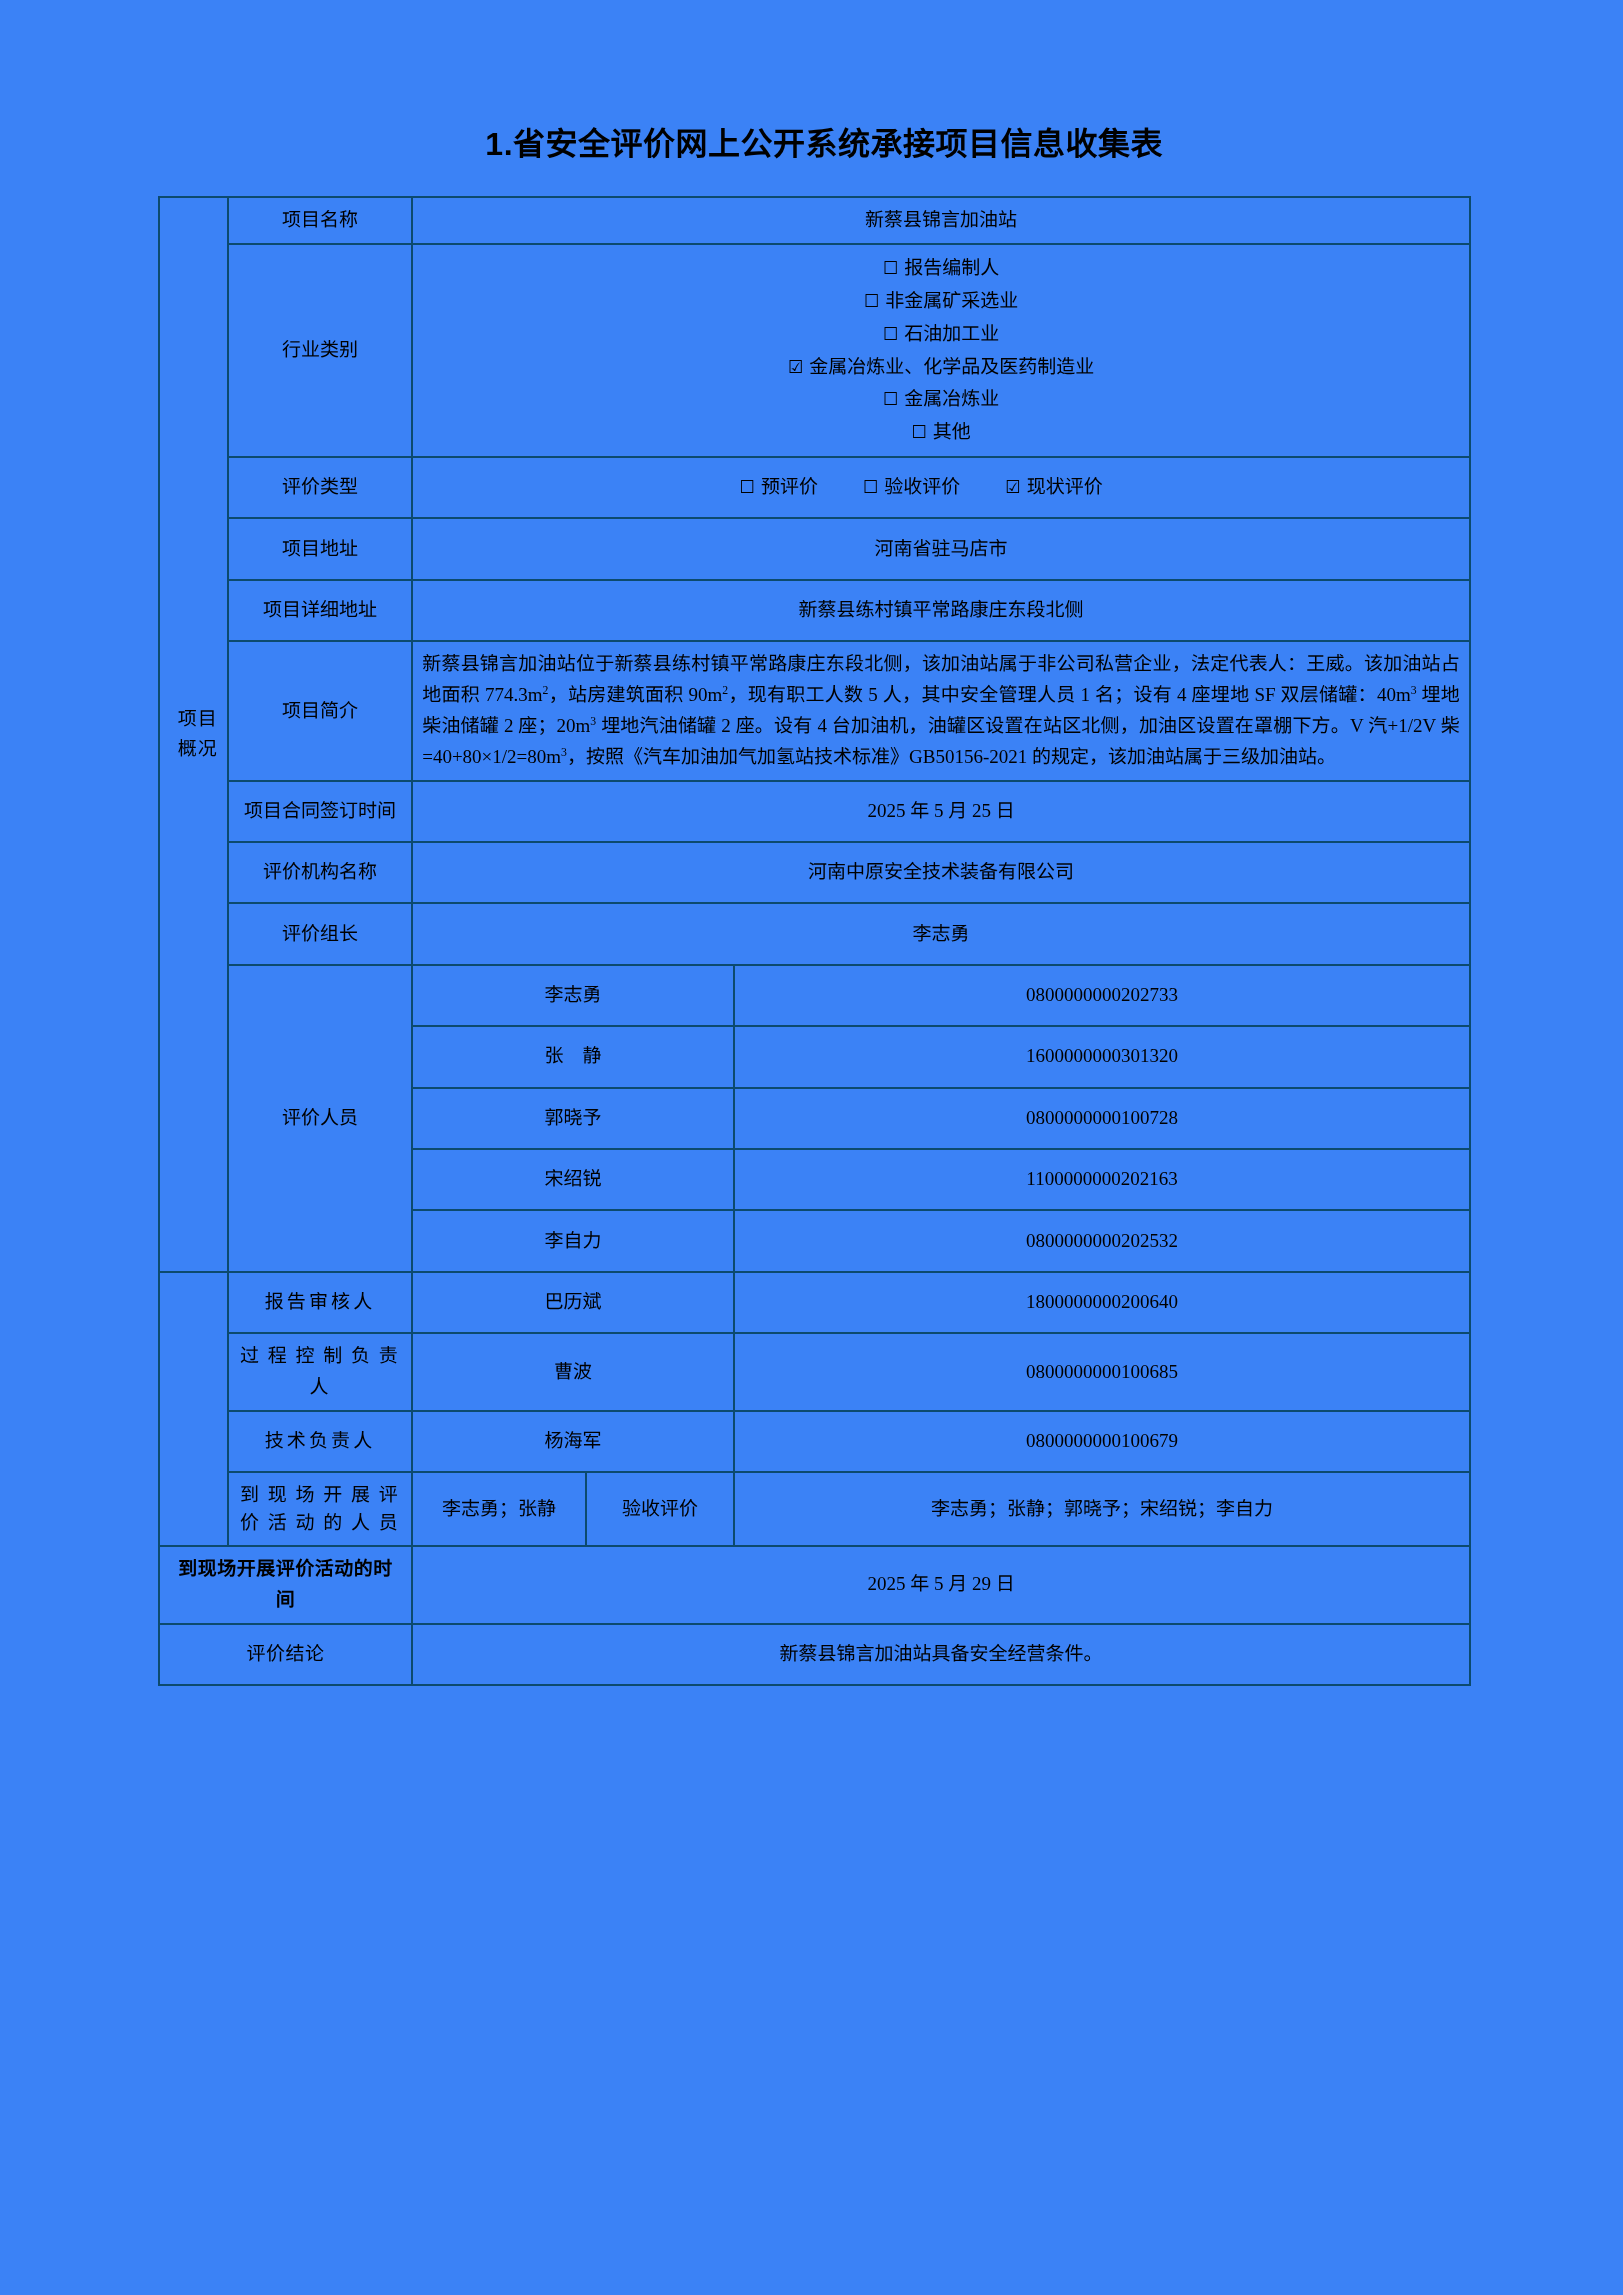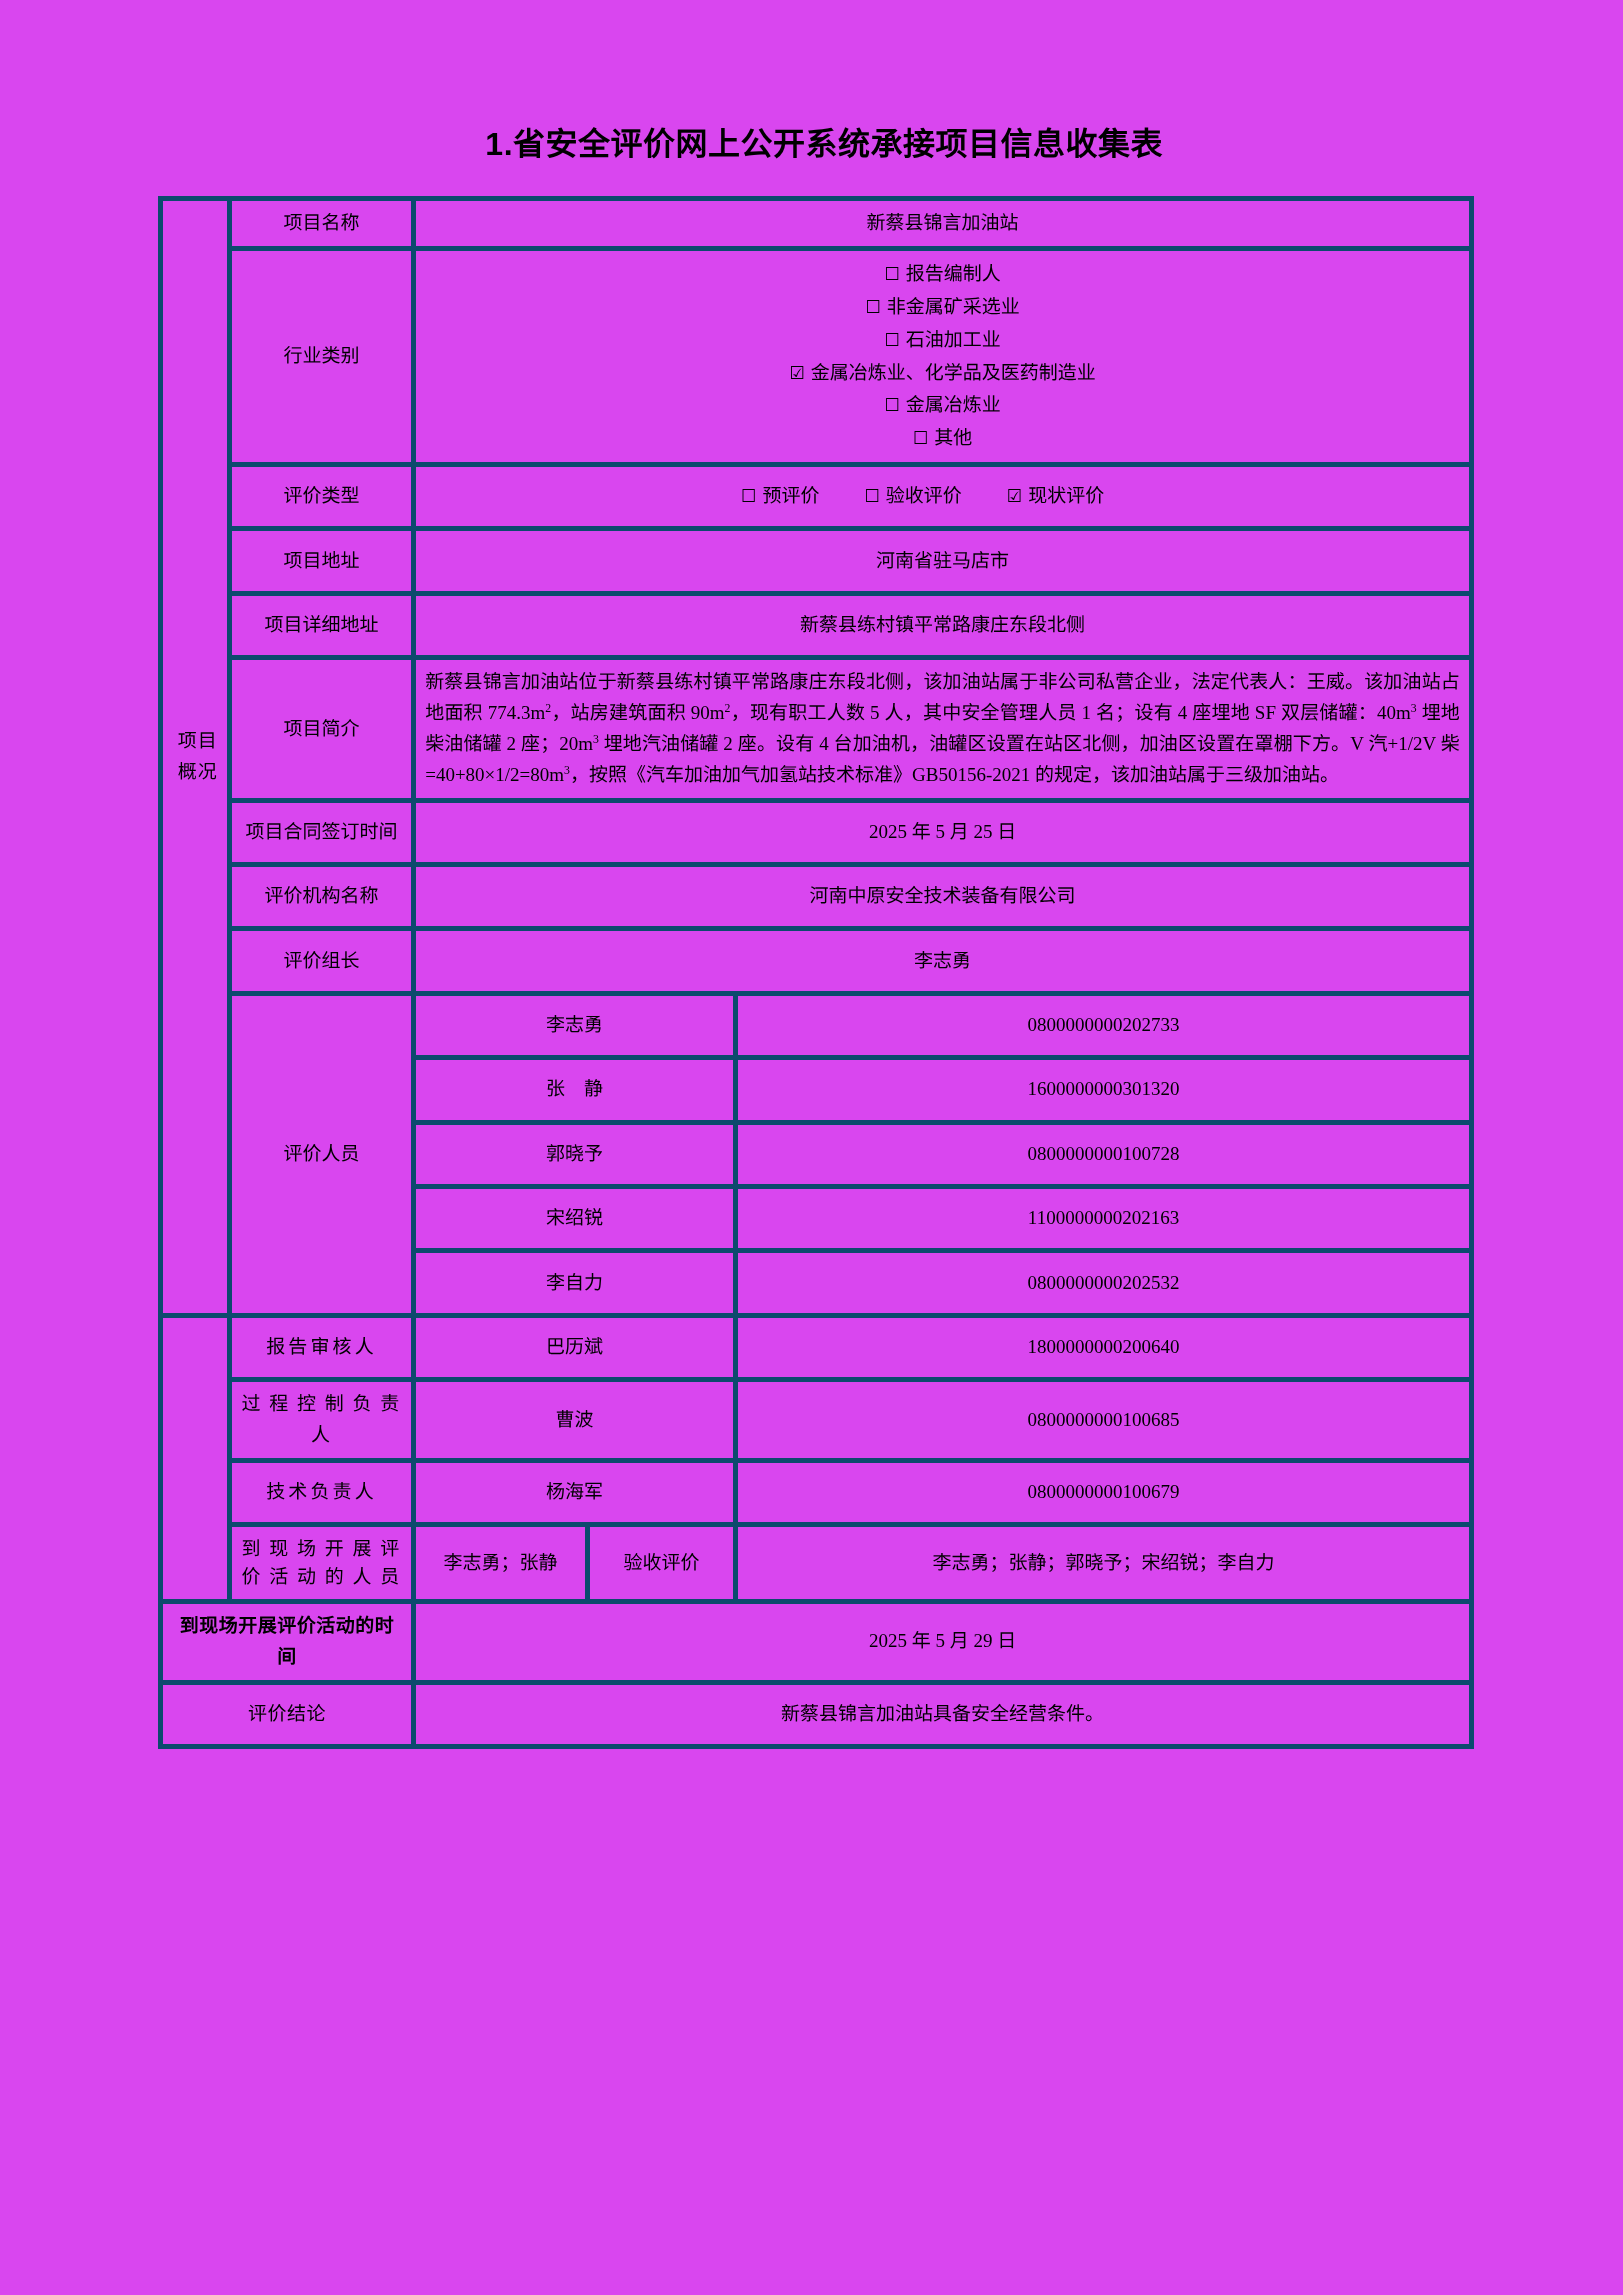--- a/index.html
+++ b/index.html
@@ -9,39 +9,39 @@
   }
   body {
     font-family: "Liberation Serif", "DejaVu Serif", serif;
     color: #000;
   }
   .page {
     width: 1623px;
     min-height: 2295px;
     box-sizing: border-box;
     padding: 118px 153px 102px 158px;
-    background: #d946ef;
+    background: #3b82f6;
     position: relative;
   }
   .doc-title {
     font-family: "Liberation Sans", "DejaVu Sans", sans-serif;
     font-weight: bold;
     font-size: 32px;
     text-align: center;
     letter-spacing: 0.5px;
     margin: 0 0 32px 0;
     padding-left: 20.4px;
   }
   table.main {
     border-collapse: collapse;
     width: 1311px;
     table-layout: fixed;
   }
   table.main td {
-    border: 5px solid #0c4a6e;
+    border: 2px solid #0c4a6e;
     padding: 7.2px 9.2px;
     font-size: 19px;
     line-height: 1.62;
     vertical-align: middle;
   }
   .vlabel {
     width: 69px;
     text-align: right;
     font-size: 19px;
     letter-spacing: 1px;

